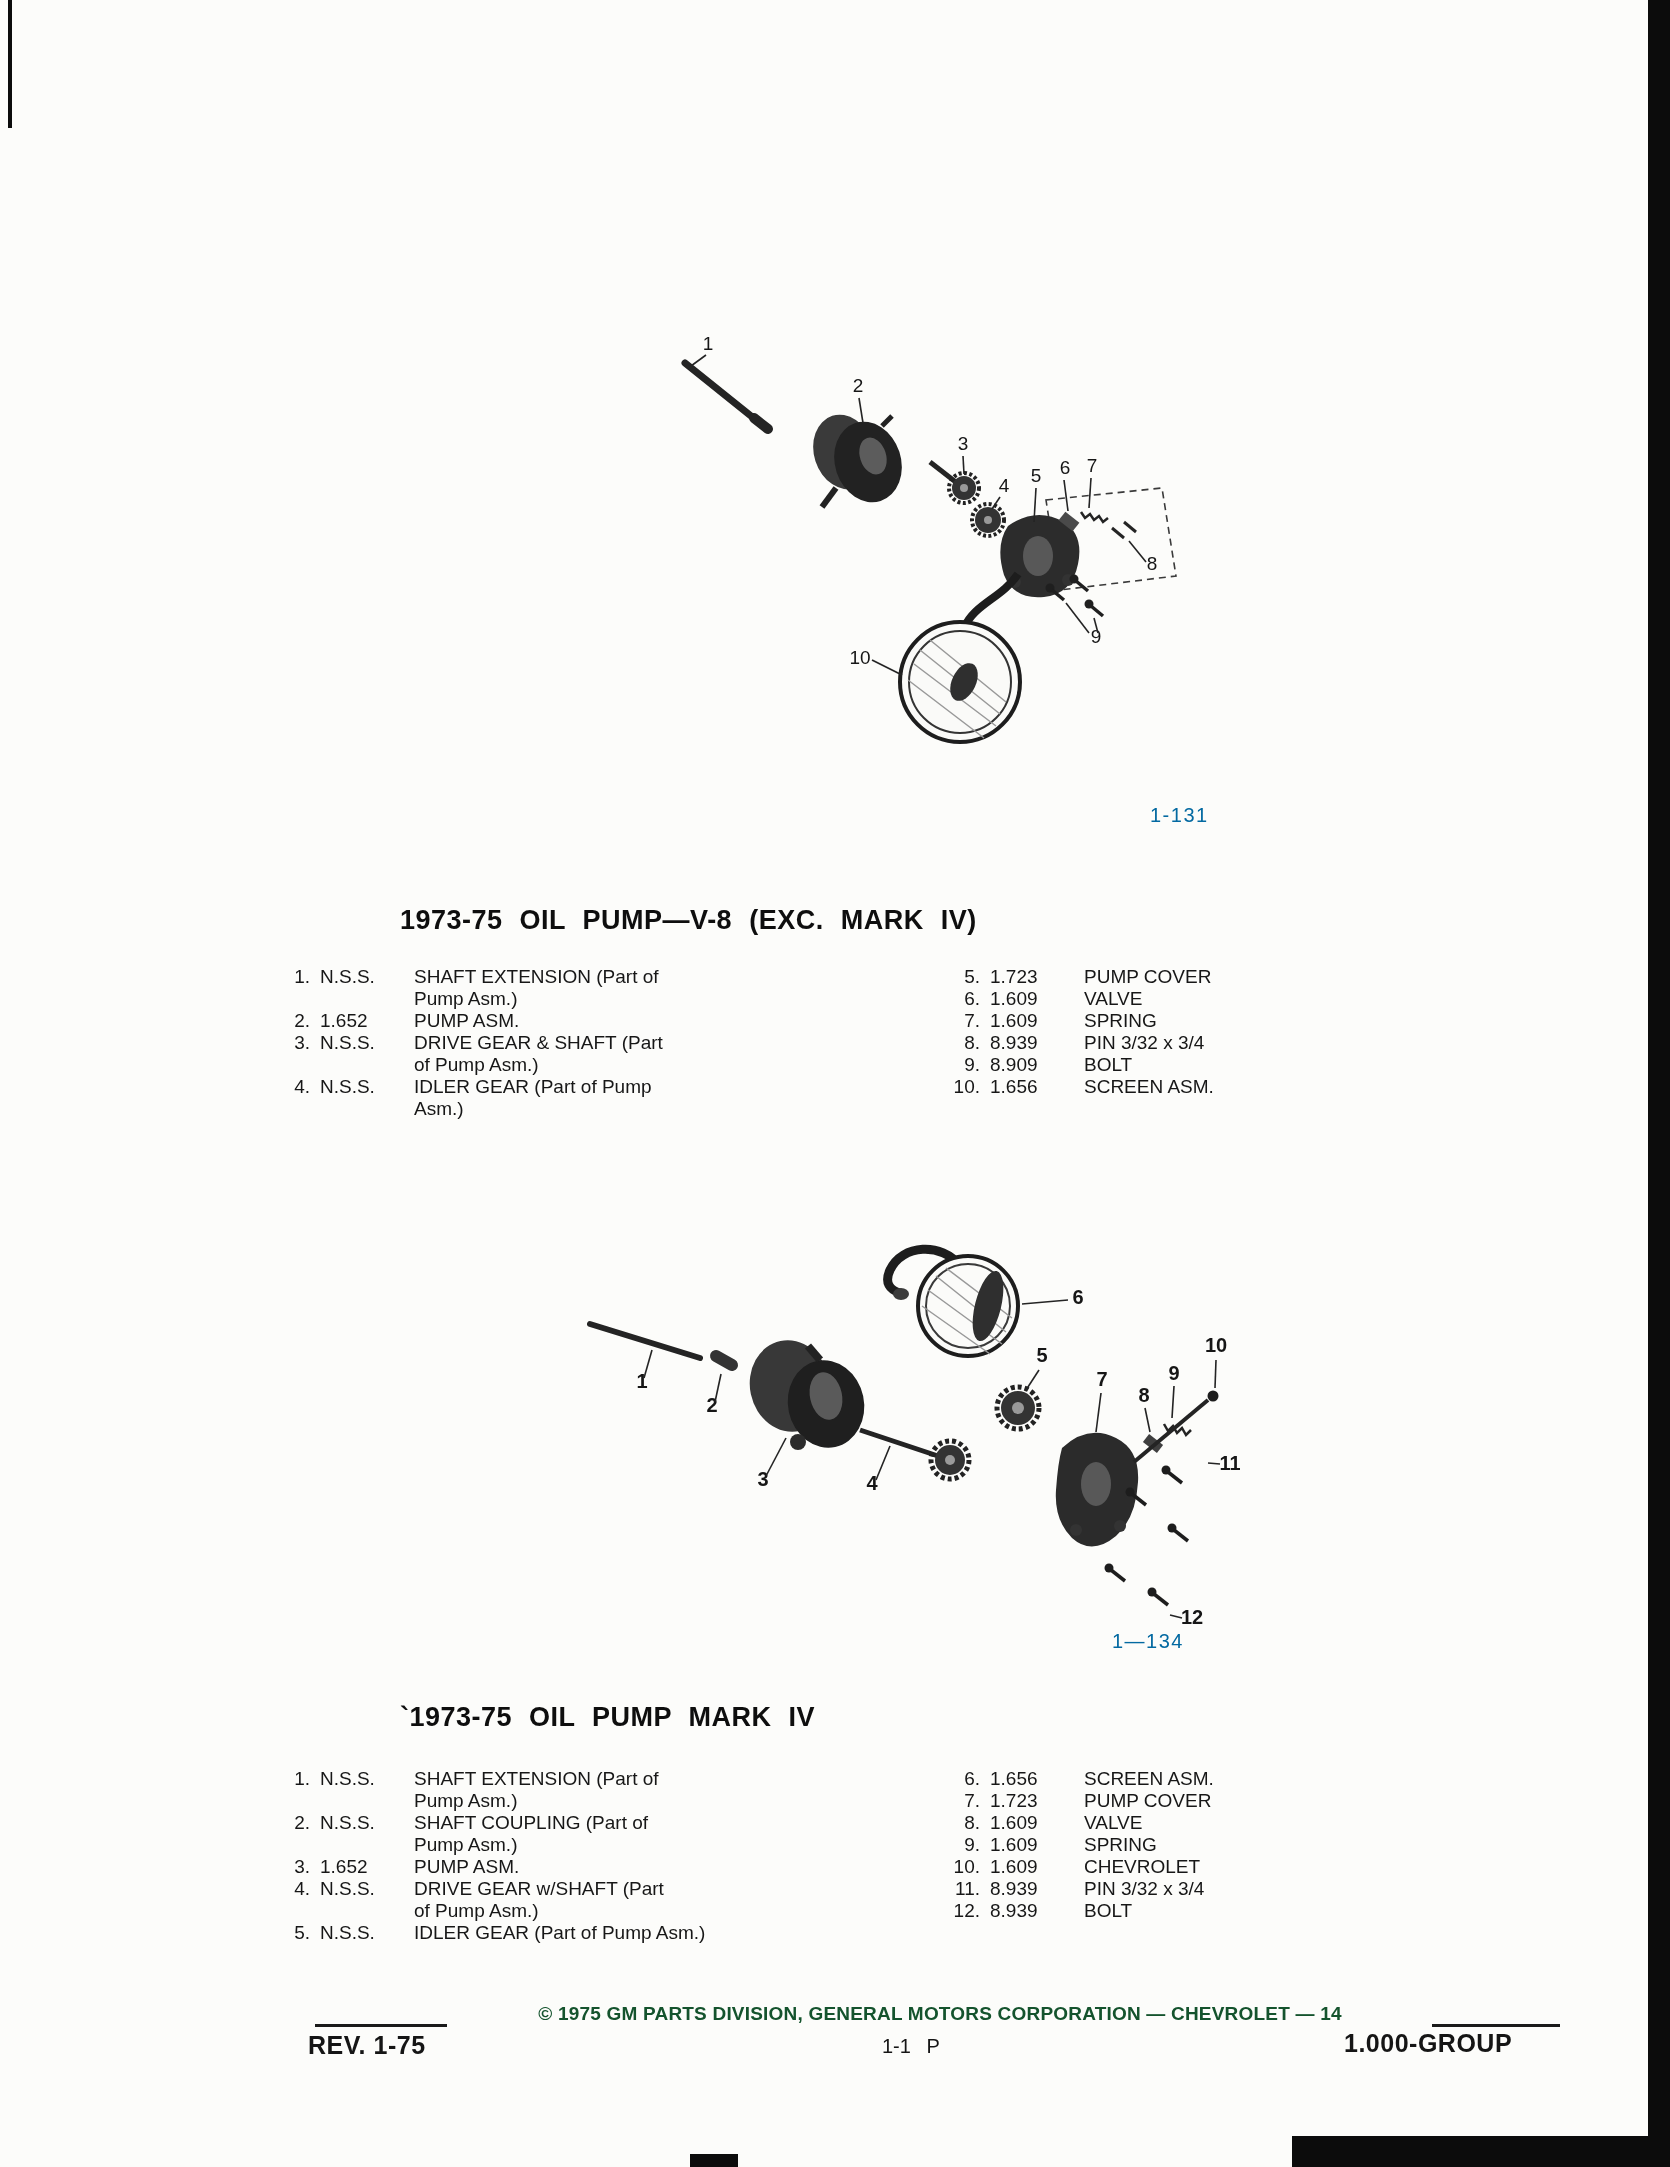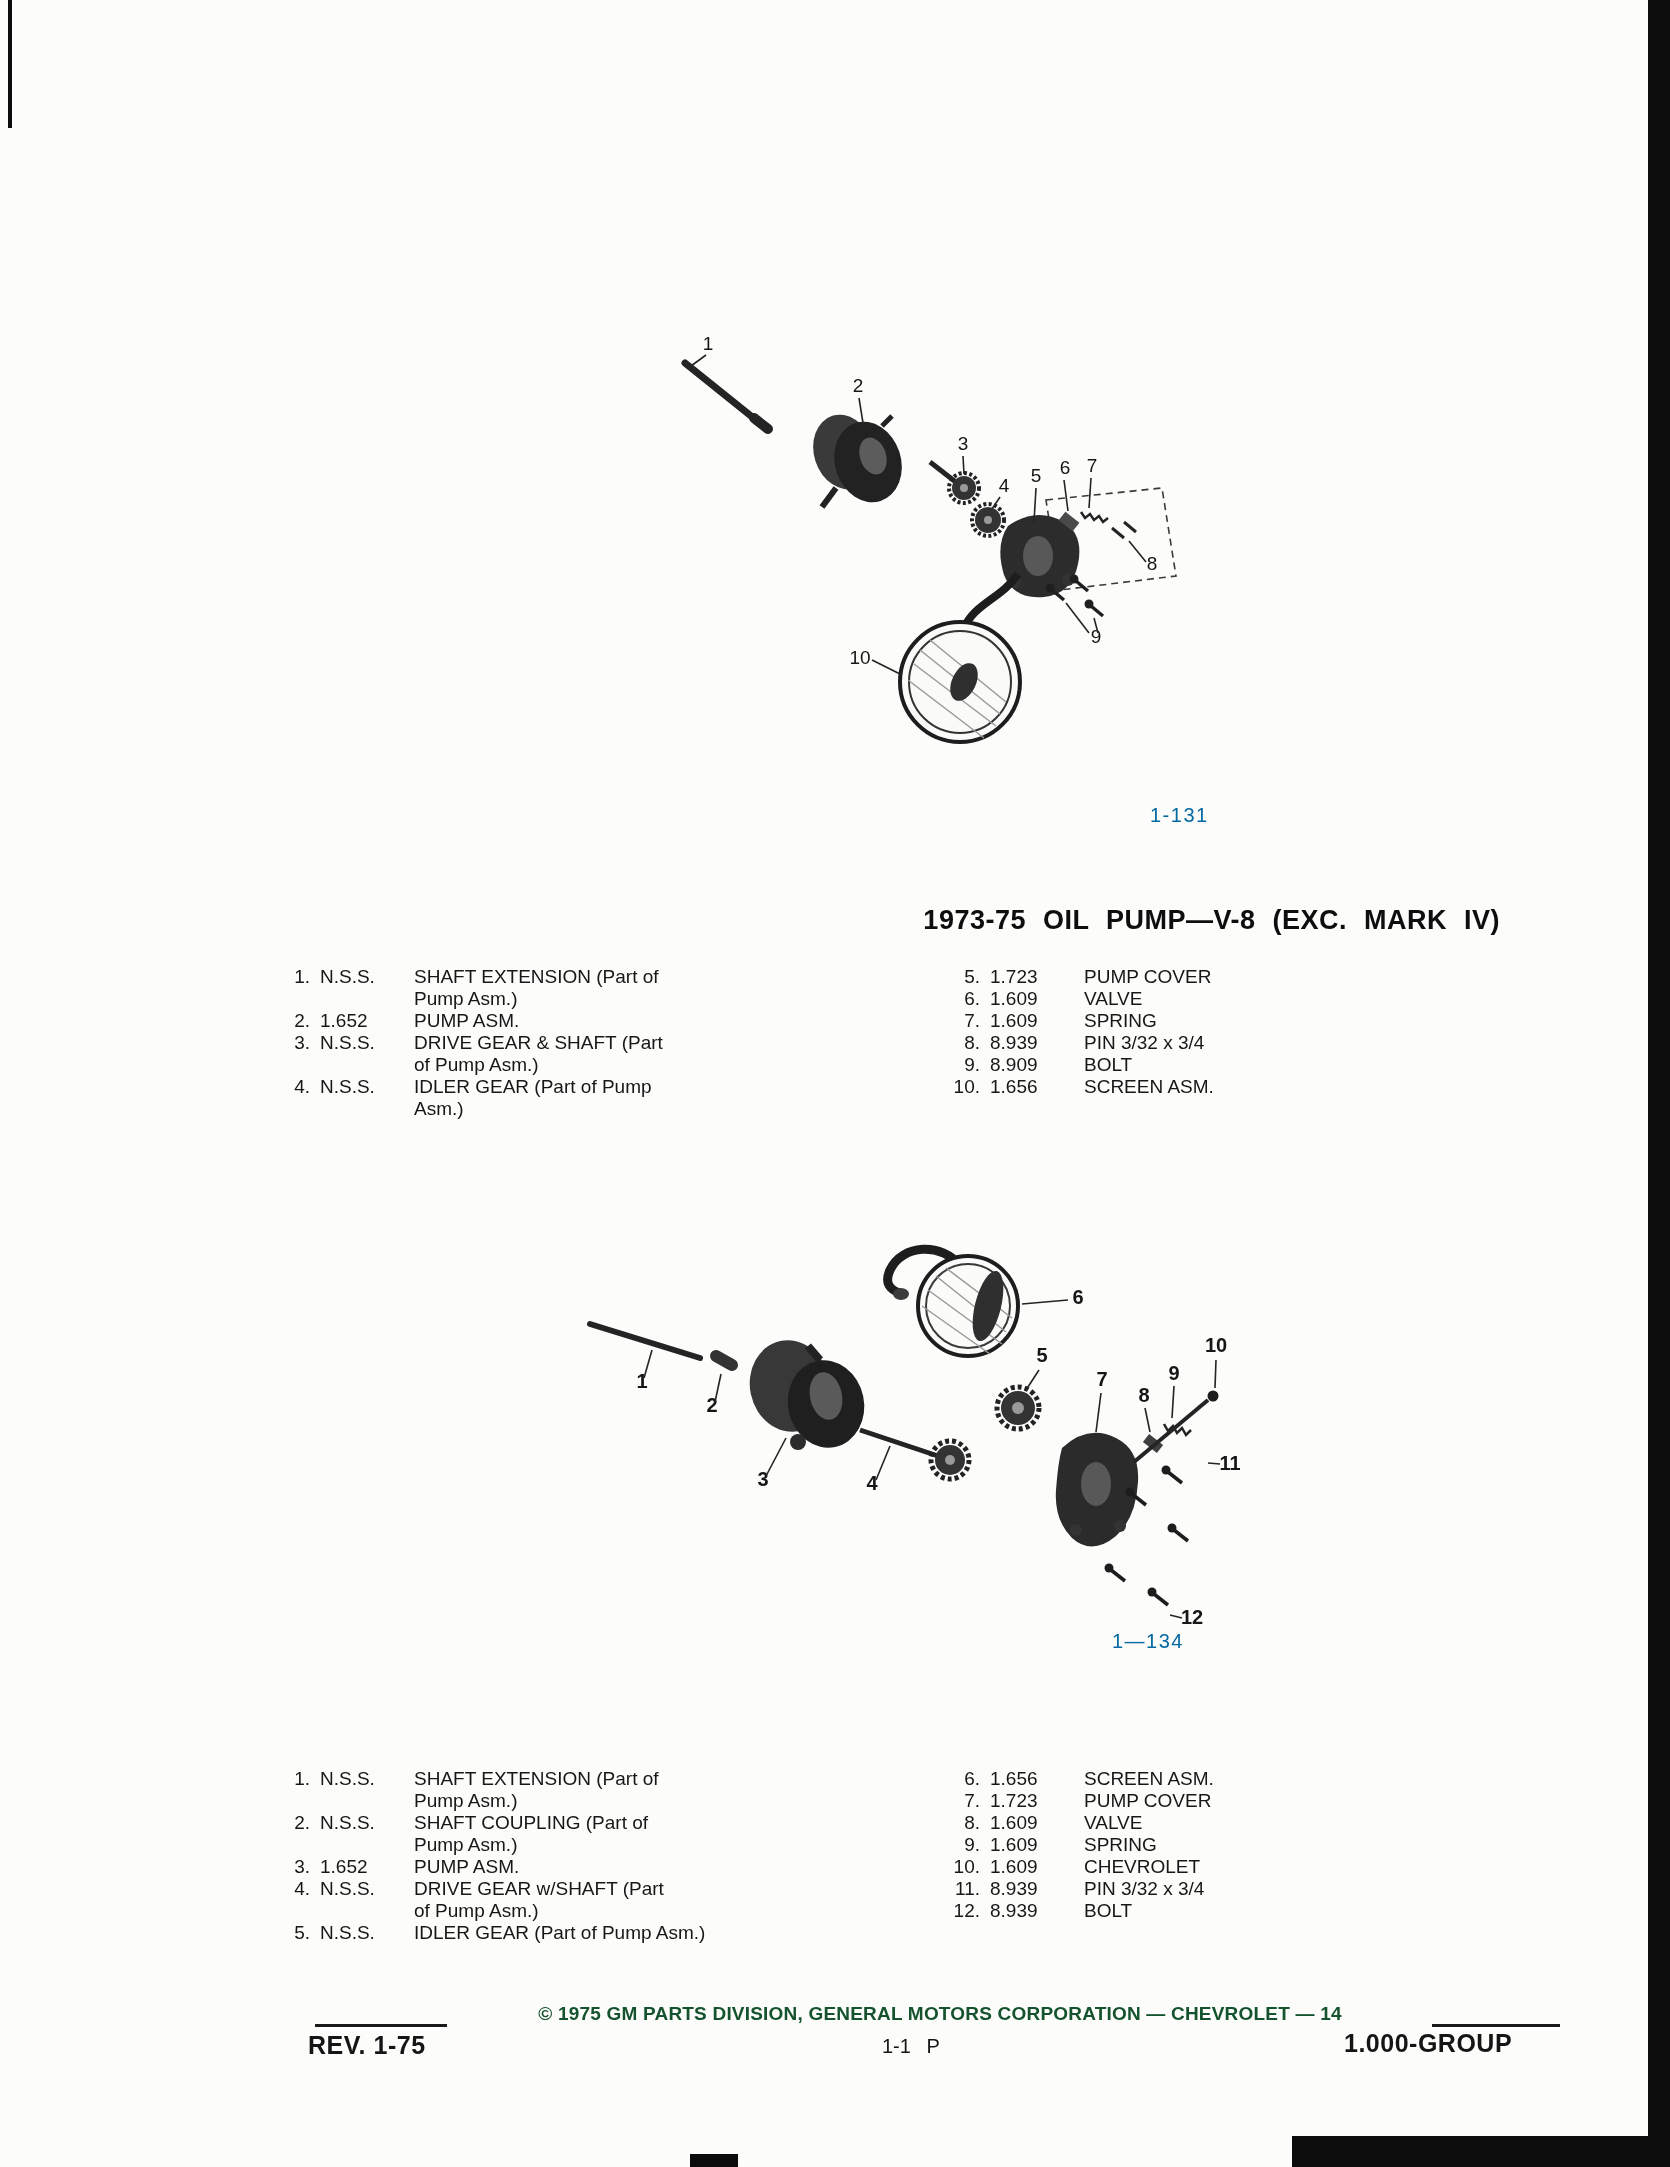--- a/index.html
+++ b/index.html
@@ -6,21 +6,21 @@
   html, body { margin: 0; padding: 0; }
   body { width: 1670px; height: 2167px; background: #e9e9e9; }
   .page {
     position: absolute; left: 0; top: 0; width: 1670px; height: 2167px;
     background: #fcfcfa; overflow: hidden;
     font-family: "Liberation Sans", sans-serif; color: #151515;
   }
   .fig { position: absolute; }
   .fig-label { position: absolute; font-size: 20px; letter-spacing: 1.5px; color: #0369a1; }
   .sec-title {
-    position: absolute; left: 400px; width: 1100px; text-align: right;
+    position: absolute; left: 400px; width: 1100px; text-align: left;
     font-size: 27px; font-weight: bold; letter-spacing: .5px; word-spacing: 9px; color: #0e0e0e;
   }
   .plist { position: absolute; font-size: 19px; line-height: 22px; color: #171717; }
   .prow { display: flex; }
   .pnum { width: 50px; text-align: right; flex: 0 0 auto; }
   .pgroup { width: 82px; margin-left: 10px; flex: 0 0 auto; }
   .pdesc { margin-left: 12px; }
   .pdesc div { white-space: nowrap; }
   .foot-rule { position: absolute; height: 3px; background: #1a1a1a; }
   .copyright {
@@ -294,20 +294,21 @@
         <line x1="551" y1="340" x2="565" y2="351" stroke="#1d1d1d" stroke-width="3.5"></line>
       <circle cx="592" cy="362" r="4.5" fill="#1d1d1d"></circle>
         <line x1="594" y1="364" x2="608" y2="375" stroke="#1d1d1d" stroke-width="3.5"></line>
     </g>
     <text x="632" y="394">12</text>
     <line class="leader" x1="610" y1="385" x2="622" y2="388"></line>
   </svg>
 
   <div class="fig-label" style="left:1112px; top:1630px;">1—134</div>
 
+  <div class="sec-title" style="top:1702px;">`1973-75 OIL PUMP MARK IV</div>
 
   <div class="plist" style="left:260px; top:1768px;">
     <div class="prow">
       <div class="pnum">1.</div>
       <div class="pgroup">N.S.S.</div>
       <div class="pdesc">
         <div>SHAFT EXTENSION (Part of</div>
         <div>Pump Asm.)</div>
       </div>
     </div>

